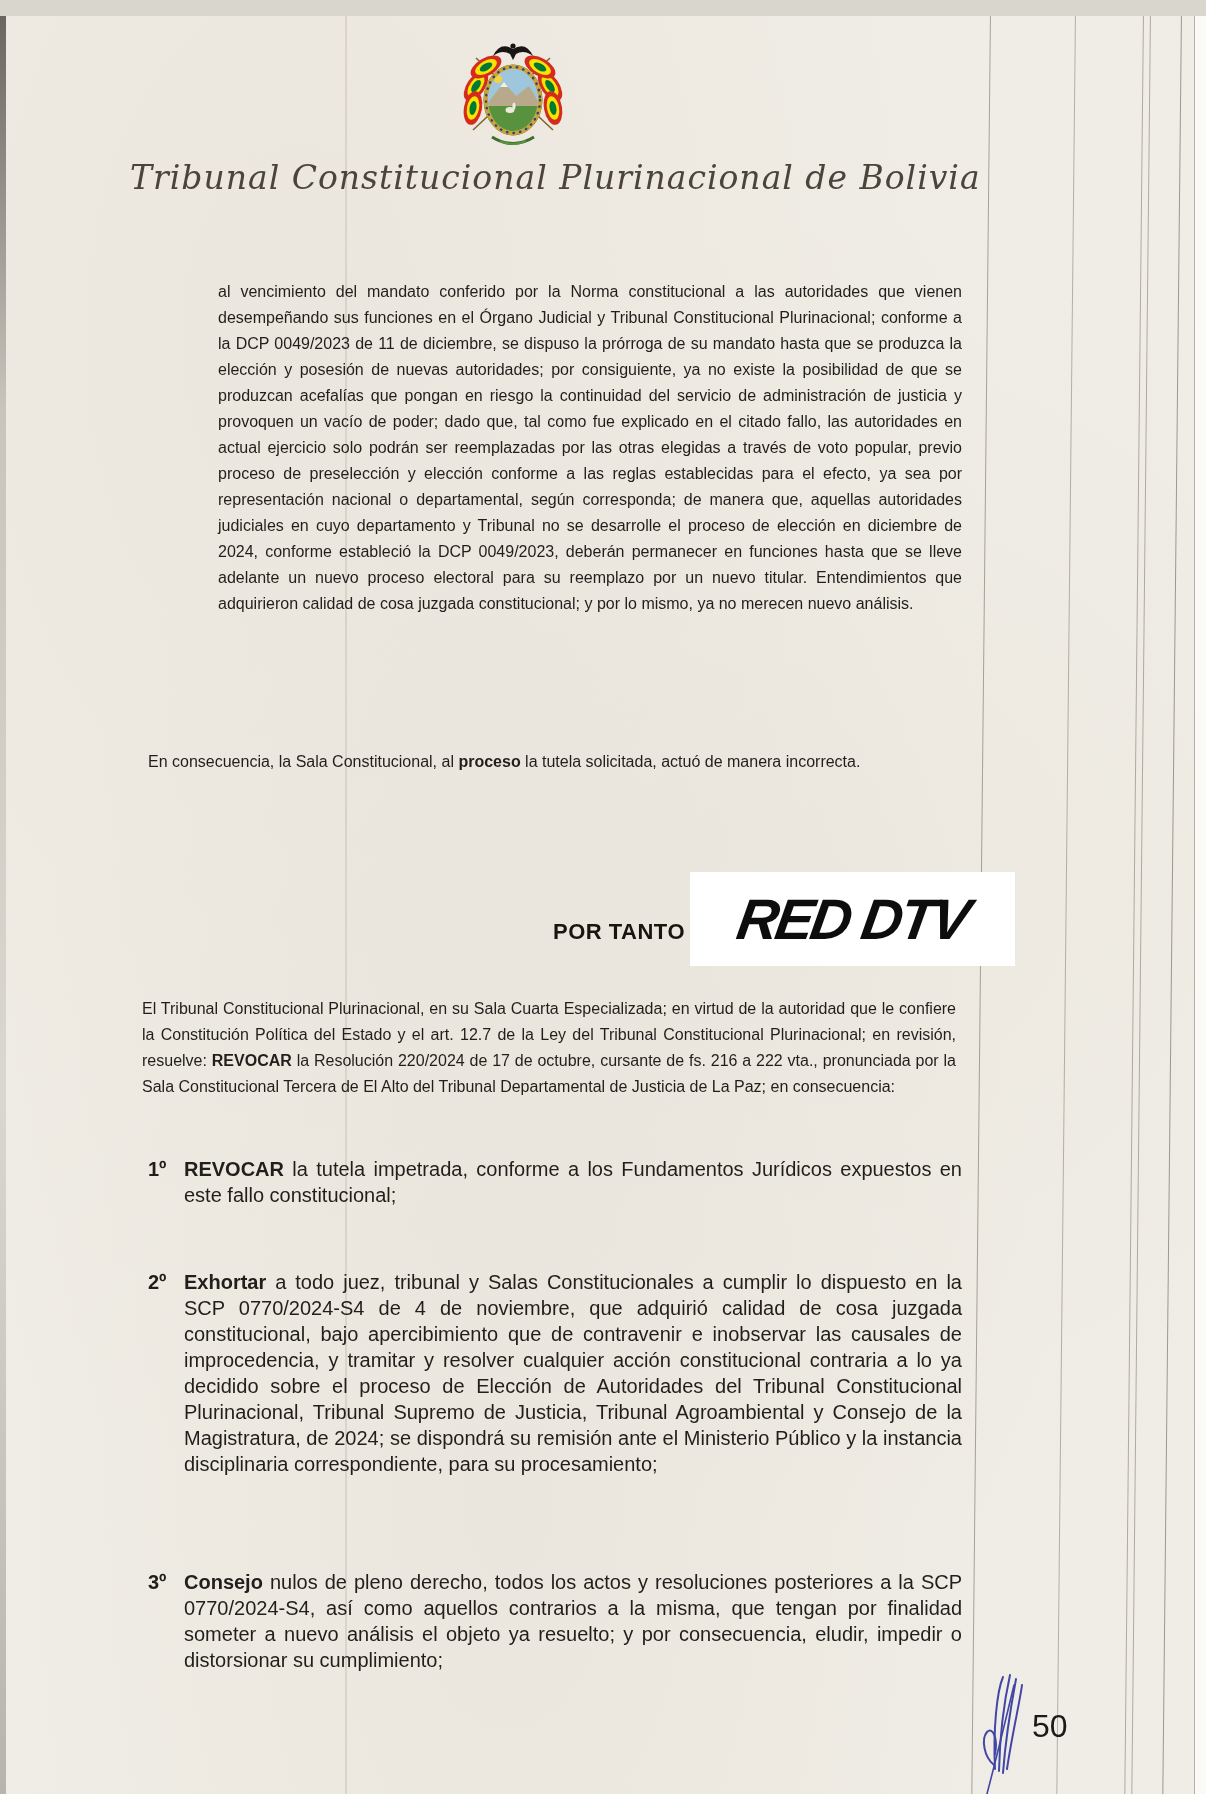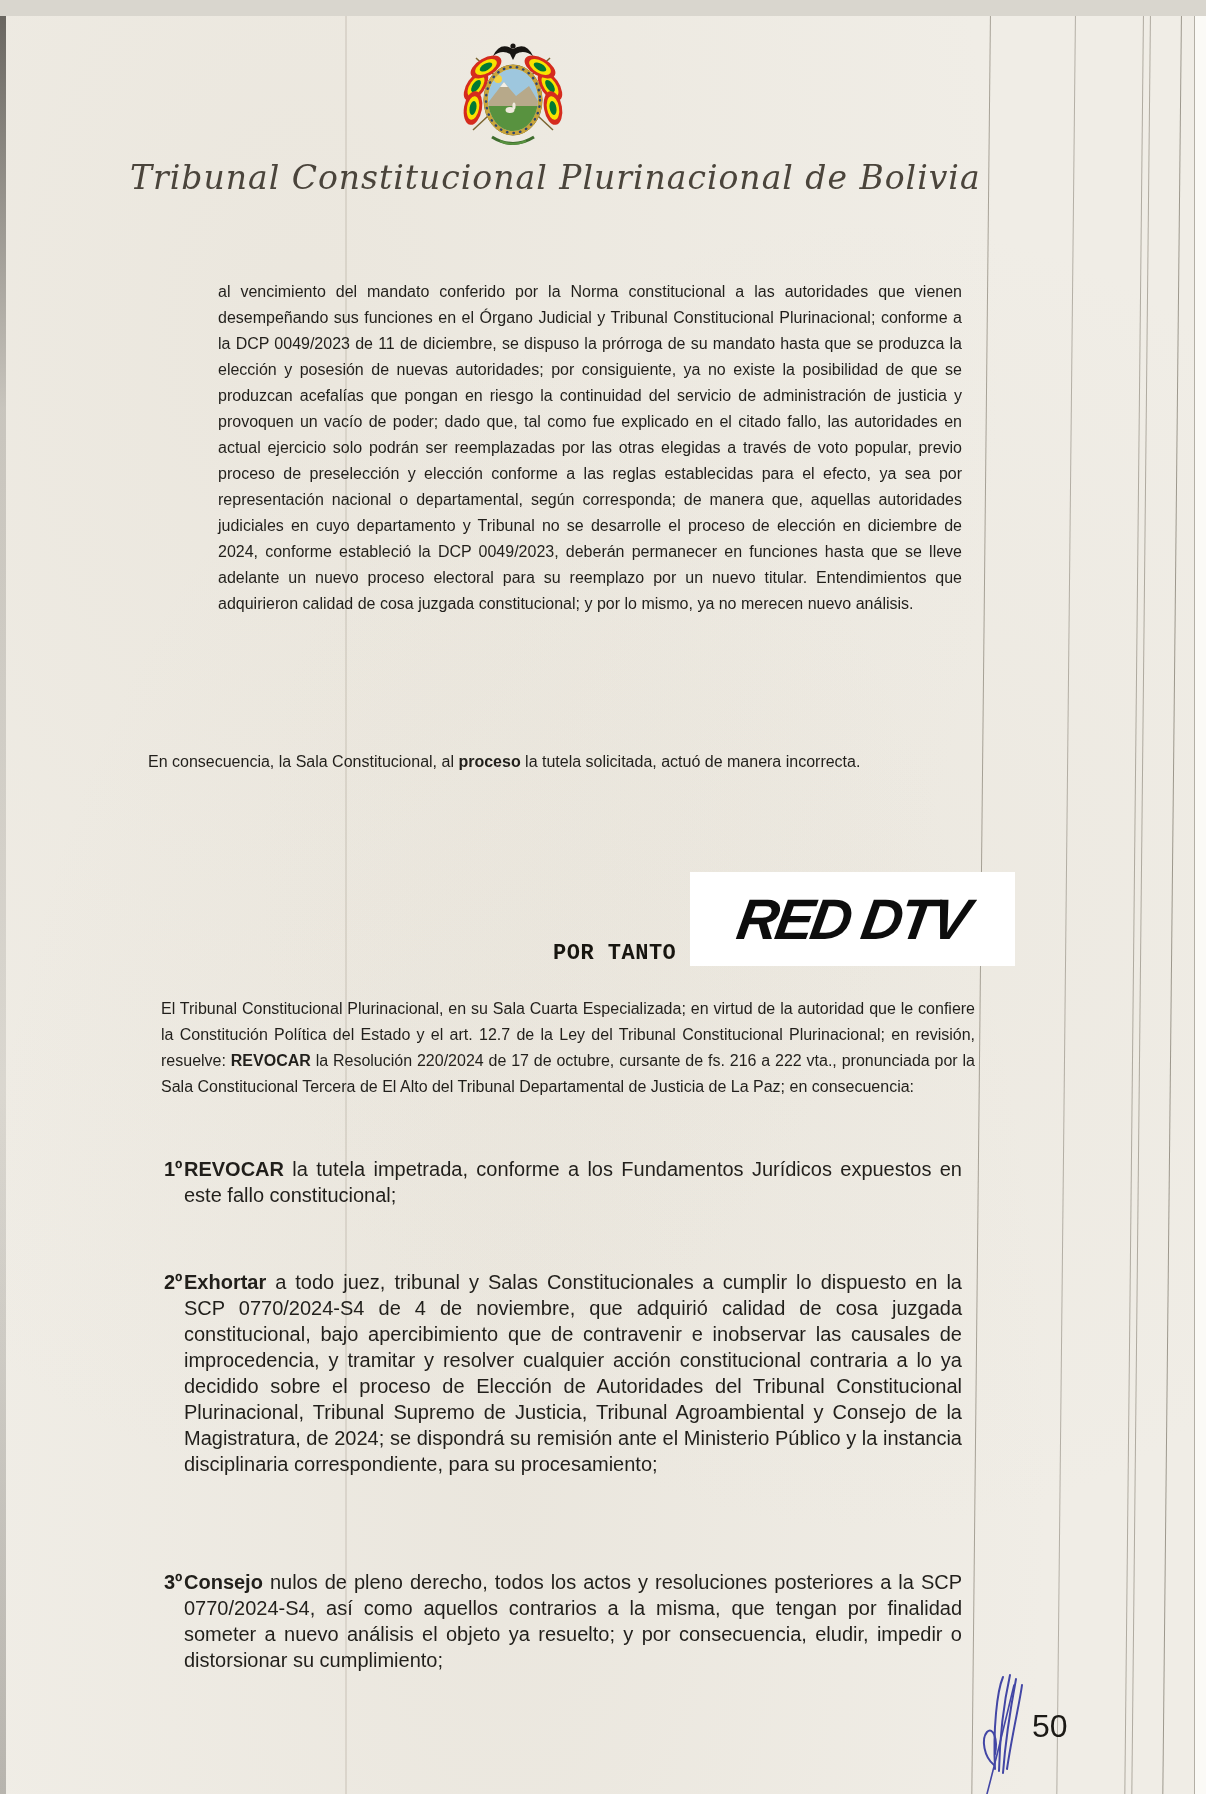--- a/index.html
+++ b/index.html
@@ -28,30 +28,30 @@
   
   .coat { position:absolute; left:448px; top:22px; width:130px; height:120px; }
   .institution { position:absolute; left:130px; top:142px; width:800px; text-align:center;
     font-family:"DejaVu Serif", serif; font-style:italic; font-size:33px; color:#4a443b;
     letter-spacing:1px; white-space:nowrap; }
   
   .bodytext { position:absolute; font-size:16px; line-height:26px; text-align:justify;
     color:#211f1b; }
   .p1 { left:218px; top:263px; width:744px; }
   .p2 { left:148px; top:733px; width:814px; }
-  .p3 { left:161px; top:980px; width:814px; }
-  .por-tanto { position:absolute; left:553px; top:925px; font-size:22px; font-weight:bold;
-    letter-spacing:0.5px; color:#17150f;font-family:Liberation Mono, monospace; }
+  .p3 { left:142px; top:980px; width:814px; }
+  .por-tanto { position:absolute; left:553px; top:903px; font-size:22px; font-weight:bold;
+    letter-spacing:0.5px; color:#17150f; }
   .watermark-box { position:absolute; left:690px; top:856px; width:325px; height:94px;
     background:#ffffff; display:flex; align-items:center; justify-content:center; }
   .watermark-text { font-size:57px; font-weight:bold; font-style:italic; color:#0d0d0d;
     letter-spacing:-3px; transform:skewX(-9deg); white-space:nowrap; }
   
   .ruling-item { position:absolute; left:148px; width:814px; }
-  .item-num { position:absolute; left:16px; top:0; font-weight:bold; font-size:20px; line-height:26px; }
+  .item-num { position:absolute; left:0; top:0; font-weight:bold; font-size:20px; line-height:26px; }
   .item-text { margin-left:36px; font-size:20px; line-height:26px; text-align:justify; color:#211f1b; }
   .item-1 { top:1140px; }
   .item-2 { top:1253px; }
   .item-3 { top:1553px; }
   .page-number { position:absolute; left:1032px; top:1692px; font-size:32px; color:#1c1a16; }
   .signature { position:absolute; left:973px; top:1653px; width:82px; height:141px; }
   b { font-weight:bold; }
 </style>
 </head>
 <body>

